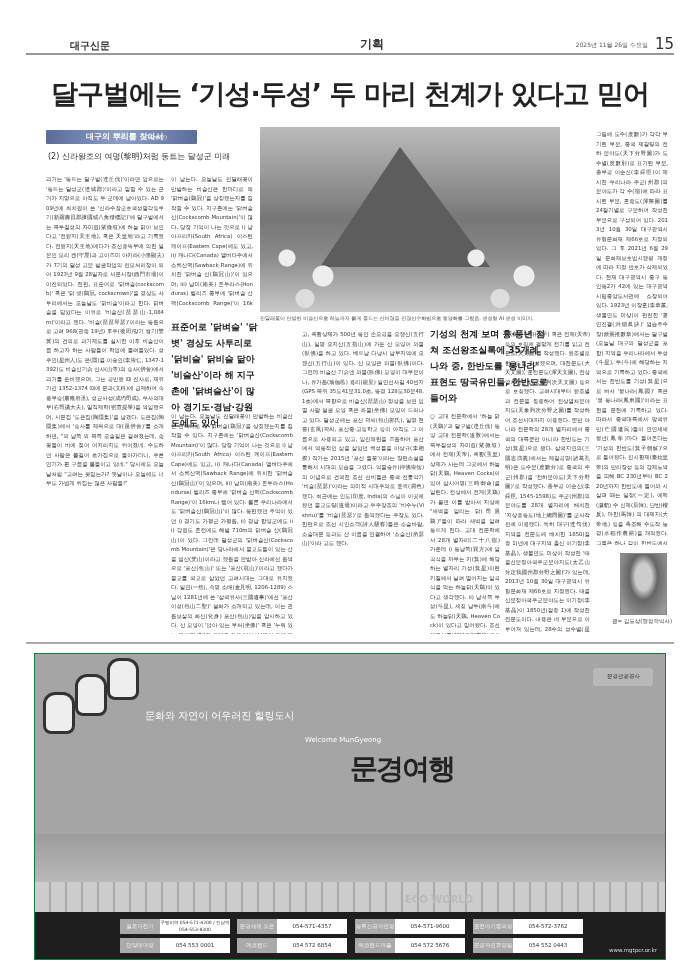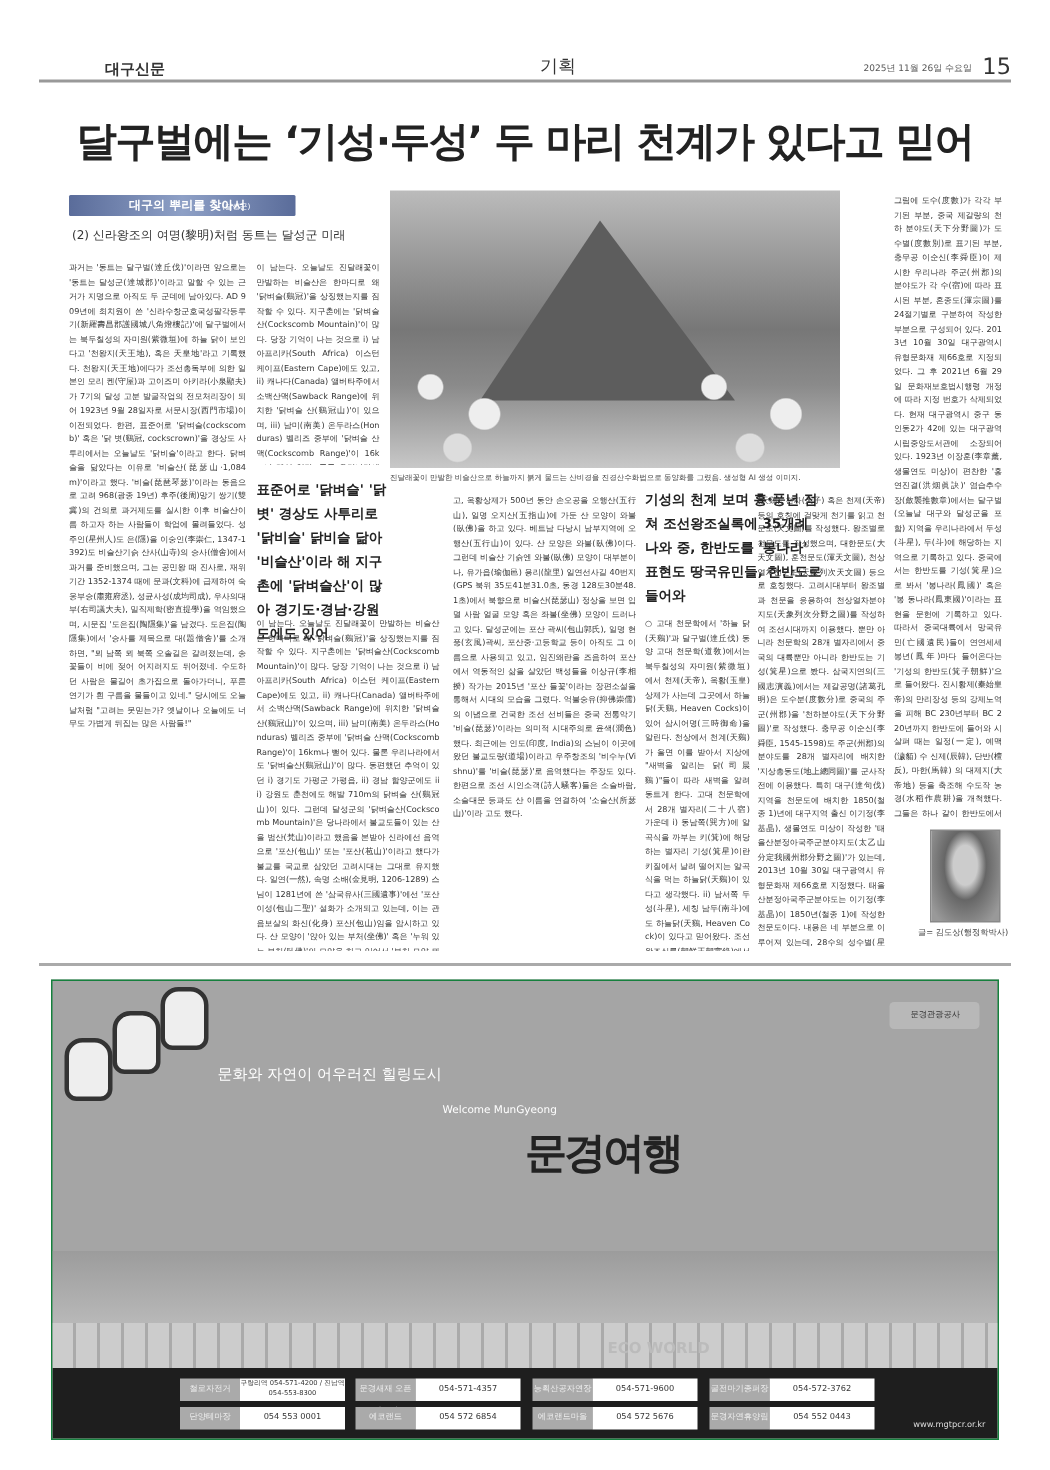--- a/index.html
+++ b/index.html
@@ -1,20 +1,20 @@
 <!DOCTYPE html>
 <html><head>
 <meta charset="utf-8">
 <style>
   html, body { margin:0; padding:0; background:#fff; }
   body { width:700px; height:980px; position:relative; overflow:hidden;
          font-family:"DejaVu Sans", sans-serif; color:#222; }
   .masthead { position:absolute; left:26px; right:26px; top:36px; height:18px;margin-left:44px; }
   .masthead .paper { position:absolute; left:0; top:3px; font-size:10px; font-weight:bold; color:#333; }
-  .masthead .section { position:absolute; left:0; right:0; top:0; text-align:center; font-size:12px; color:#333; }
+  .masthead .section { position:absolute; left:0; right:0; top:0; text-align:center; font-size:12px; color:#333;font-weight:bold; }
   .masthead .date { position:absolute; right:26px; top:5px; font-size:6px; color:#555; }
   .masthead .pageno { position:absolute; right:0; top:-1px; font-size:15px; color:#333; }
   .rule { position:absolute; left:26px; right:26px; top:53px; height:2px; background:#999; }
   .headline { position:absolute; left:0; right:0; top:76px; text-align:center;
               font-size:27px; font-weight:bold; color:#222; letter-spacing:-1px; }
   .series-banner { position:absolute; left:46px; top:130px; width:151px; height:14px;
                    background:linear-gradient(90deg,#5a6c9a,#8ea0c6,#5a6c9a); border-radius:1px; }
   .series-banner span { position:absolute; left:40px; top:1px; font-size:8px; color:#fff; font-weight:bold; }
   .series-banner .tag { left:102px; font-size:5px; top:4px; font-weight:normal; }
   .subhead { position:absolute; left:48px; top:151px; font-size:8px; color:#333; }
@@ -28,21 +28,21 @@
   .caption { position:absolute; left:260px; top:315px; width:300px; font-size:5px; color:#444; white-space:nowrap; overflow:hidden; }
   .col { position:absolute; font-size:5.4px; line-height:9.5px; color:#333; text-align:justify; overflow:hidden; word-break:break-all; }
   .subtitle-box { position:absolute; font-size:9px; font-weight:bold; line-height:16px; color:#222; }
   .author-photo { position:absolute; left:620px; top:553px; width:45px; height:60px;
                   background:radial-gradient(ellipse at 50% 38%,#ccc 8px,#666 14px,#999 28px); border:1px solid #888; }
   .byline { position:absolute; left:612px; top:618px; font-size:5.5px; color:#444; }
   .bottom-rule { position:absolute; left:26px; right:26px; top:642px; height:2px; background:#aaa; }
   .ad { position:absolute; left:34px; top:653px; width:630px; height:305px; background:#a5a5a5; border:1px solid #15803d; overflow:hidden; }
   .ad .logo { position:absolute; right:12px; top:14px; width:60px; height:18px; background:#b8b8b8; border-radius:3px; font-size:5.5px; color:#333; padding:5px 0 0 14px; box-sizing:border-box; }
   .ad .tagline { position:absolute; left:110px; top:55px; font-size:10px; color:#fff; }
-  .ad .welcome { position:absolute; left:260px; top:82px; font-size:7px; color:#fff; }
+  .ad .welcome { position:absolute; left:270px; top:82px; font-size:7px; color:#fff; }
   .ad .slogan1 { position:absolute; left:130px; top:90px; font-size:44px; font-weight:bold; color:#fff; letter-spacing:-2px; }
   .ad .slogan2 { position:absolute; left:252px; top:108px; font-size:28px; font-weight:bold; color:#222; letter-spacing:-2px; }
   .ad .cablecar { position:absolute; width:26px; height:36px; background:#eee; border:3px solid #333; border-radius:12px 12px 8px 8px; }
   .ad .scene { position:absolute; left:0; right:0; top:180px; height:80px;
                background:linear-gradient(180deg,#9c9c9c,#b8b8b8 60%,#888 100%); }
   .ad .wall { position:absolute; left:0; right:0; top:228px; height:30px; background:repeating-linear-gradient(90deg,#ccc 0 14px,#aaa 14px 16px); }
   .ad .info { position:absolute; left:0; right:0; top:258px; height:47px; background:#1e1e1e; }
   .ad .cell { position:absolute; height:15px; font-size:5.5px; }
   .ad .cell .k { position:absolute; left:0; top:0; width:40px; height:15px; background:#aaa; color:#eee; text-align:center; line-height:15px; }
   .ad .cell .v { position:absolute; left:40px; top:0; width:70px; height:15px; background:#fff; color:#333; text-align:center; line-height:15px; }

